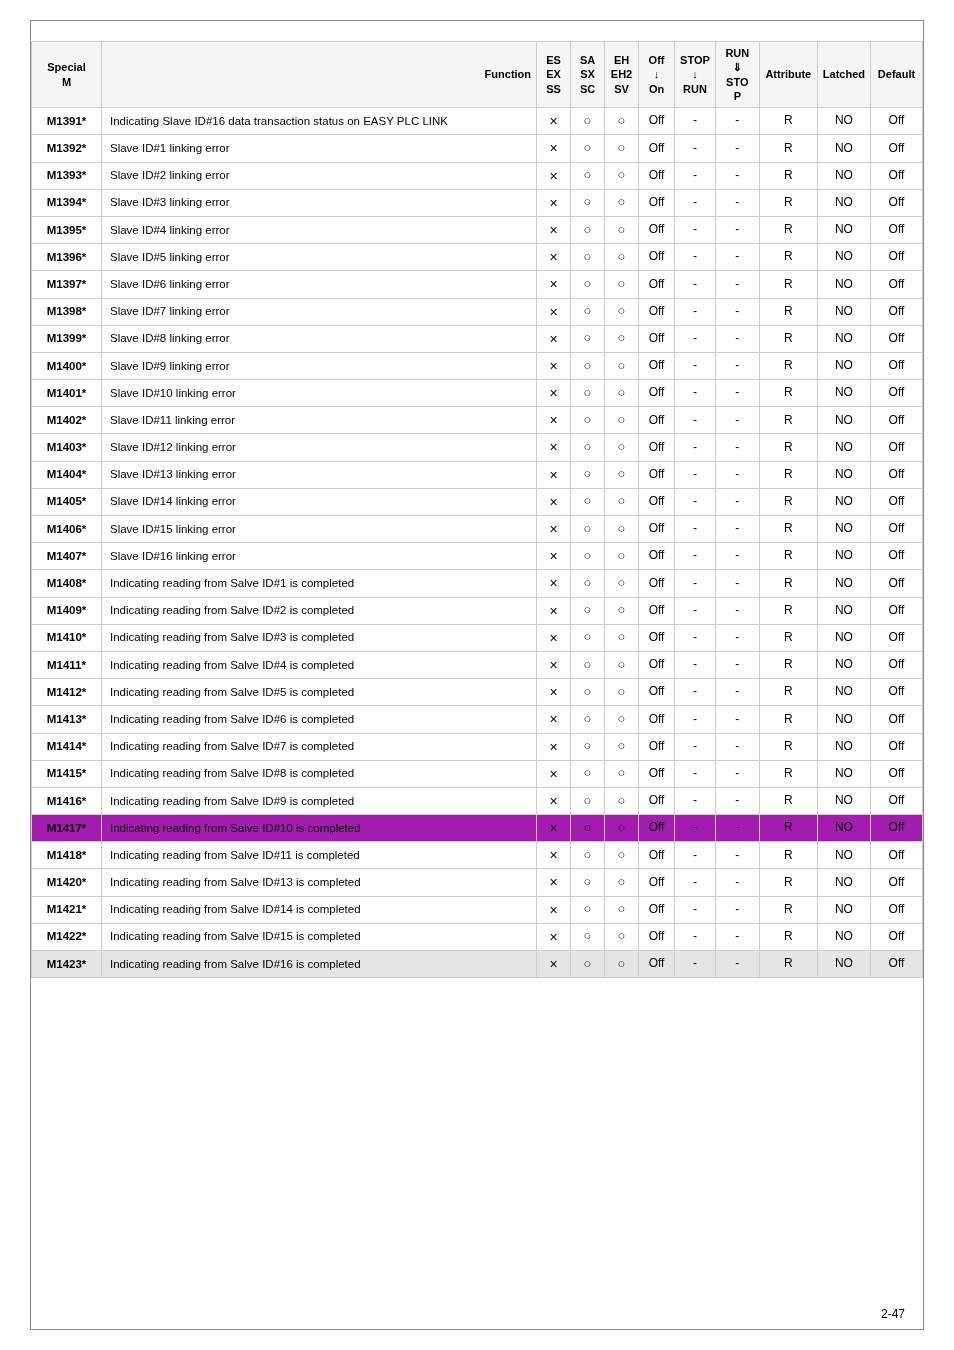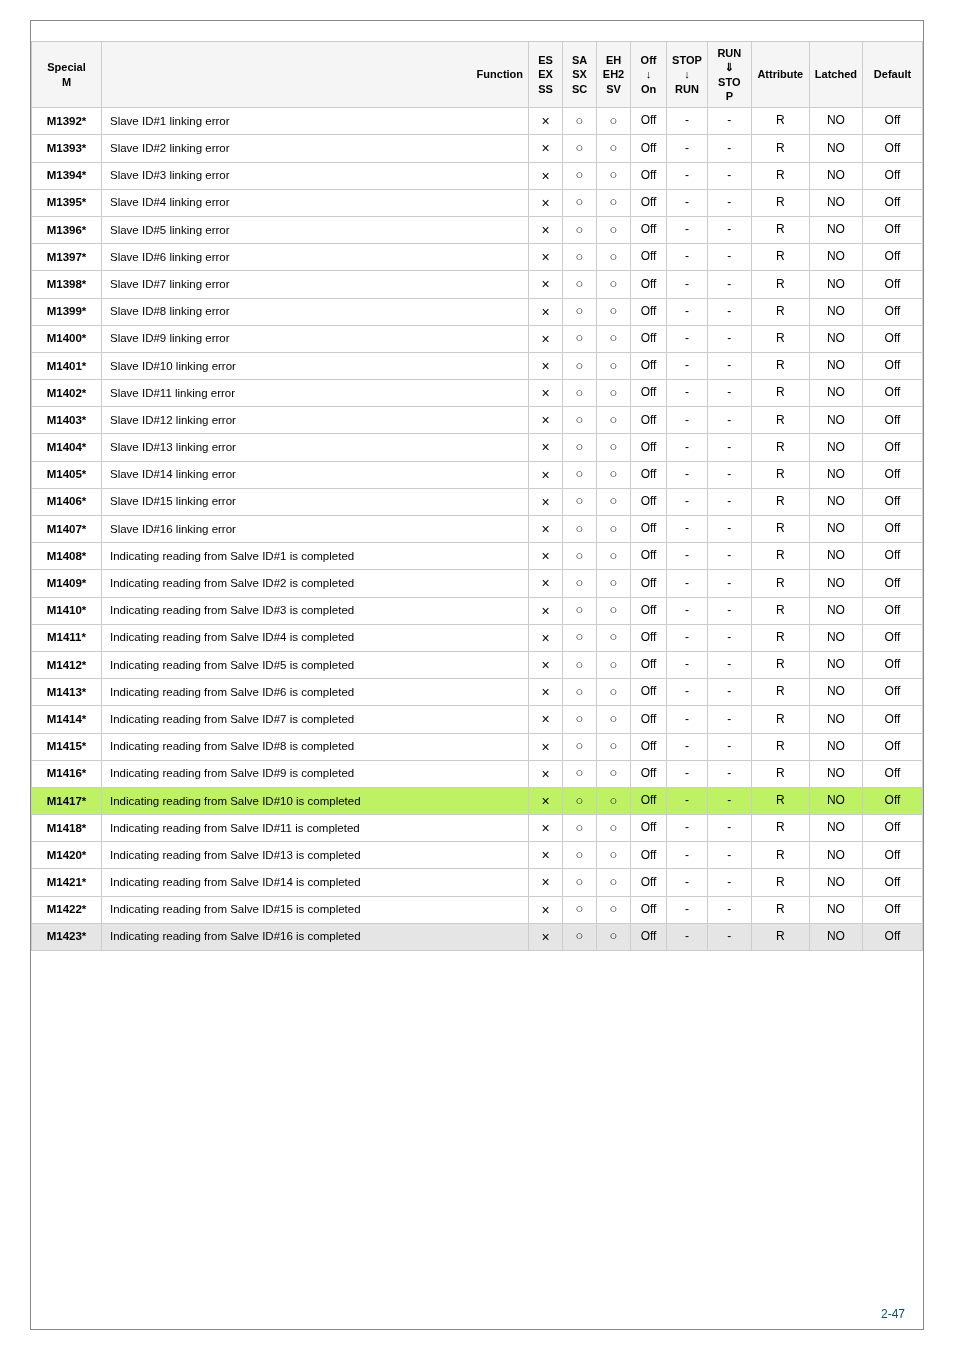--- a/index.html
+++ b/index.html
@@ -46,21 +46,21 @@
     }
     .x-mark { font-size: 14px; }
     .o-mark { font-size: 13px; }
     tr:nth-child(even) { background: #fff; }
     tr:nth-child(odd) { background: #fff; }
     .page-num {
       position: absolute;
       bottom: 8px;
       right: 18px;
       font-size: 12px;
-      color: #0c4a6e;
+      color: #000000;
       margin-left: 29px;
     }
     .header-row th {
       font-size: 11px;
     }
   </style>
 </head>
 <body>
 
 <div class="page-container">
@@ -70,24 +70,37 @@
         <th style="width:70px;">Special<br>M</th>
         <th style="width:auto;text-align:right;">Function</th>
         <th style="width:34px;">ES<br>EX<br>SS</th>
         <th style="width:34px;">SA<br>SX<br>SC</th>
         <th style="width:34px;">EH<br>EH2<br>SV</th>
         <th style="width:36px;">Off<br>↓<br>On</th>
         <th style="width:40px;">STOP<br>↓<br>RUN</th>
         <th style="width:44px;">RUN<br>⇓<br>STO<br>P</th>
         <th style="width:58px;">Attribute</th>
         <th style="width:52px;">Latched</th>
-        <th style="width:60px;">Default</th>
+        <th style="width:52px;">Default</th>
       </tr>
     </thead>
     <tbody id="table-body">
+    <tr style="background: rgb(255, 255, 255);">
+      <td class="special-col">M1391*</td>
+      <td class="func-col">Indicating Slave ID#16 data transaction status on EASY PLC LINK</td>
+      <td class="x-mark">×</td>
+      <td class="o-mark">○</td>
+      <td class="o-mark">○</td>
+      <td>Off</td>
+      <td>-</td>
+      <td>-</td>
+      <td>R</td>
+      <td>NO</td>
+      <td>Off</td>
+    </tr>
         <tr>
       <td class="special-col">M1392*</td>
       <td class="func-col">Slave ID#1 linking error</td>
       <td class="x-mark">×</td>
       <td class="o-mark">○</td>
       <td class="o-mark">○</td>
       <td>Off</td>
       <td>-</td>
       <td>-</td>
       <td>R</td>
@@ -399,21 +412,21 @@
       <td class="x-mark">×</td>
       <td class="o-mark">○</td>
       <td class="o-mark">○</td>
       <td>Off</td>
       <td>-</td>
       <td>-</td>
       <td>R</td>
       <td>NO</td>
       <td>Off</td>
     </tr>
-        <tr style="background: #bef264; padding-left: 12px;">
+        <tr style="background: #a21caf; padding-left: 12px;">
       <td class="special-col">M1417*</td>
       <td class="func-col">Indicating reading from Salve ID#10 is completed</td>
       <td class="x-mark">×</td>
       <td class="o-mark">○</td>
       <td class="o-mark">○</td>
       <td>Off</td>
       <td>-</td>
       <td>-</td>
       <td>R</td>
       <td>NO</td>

